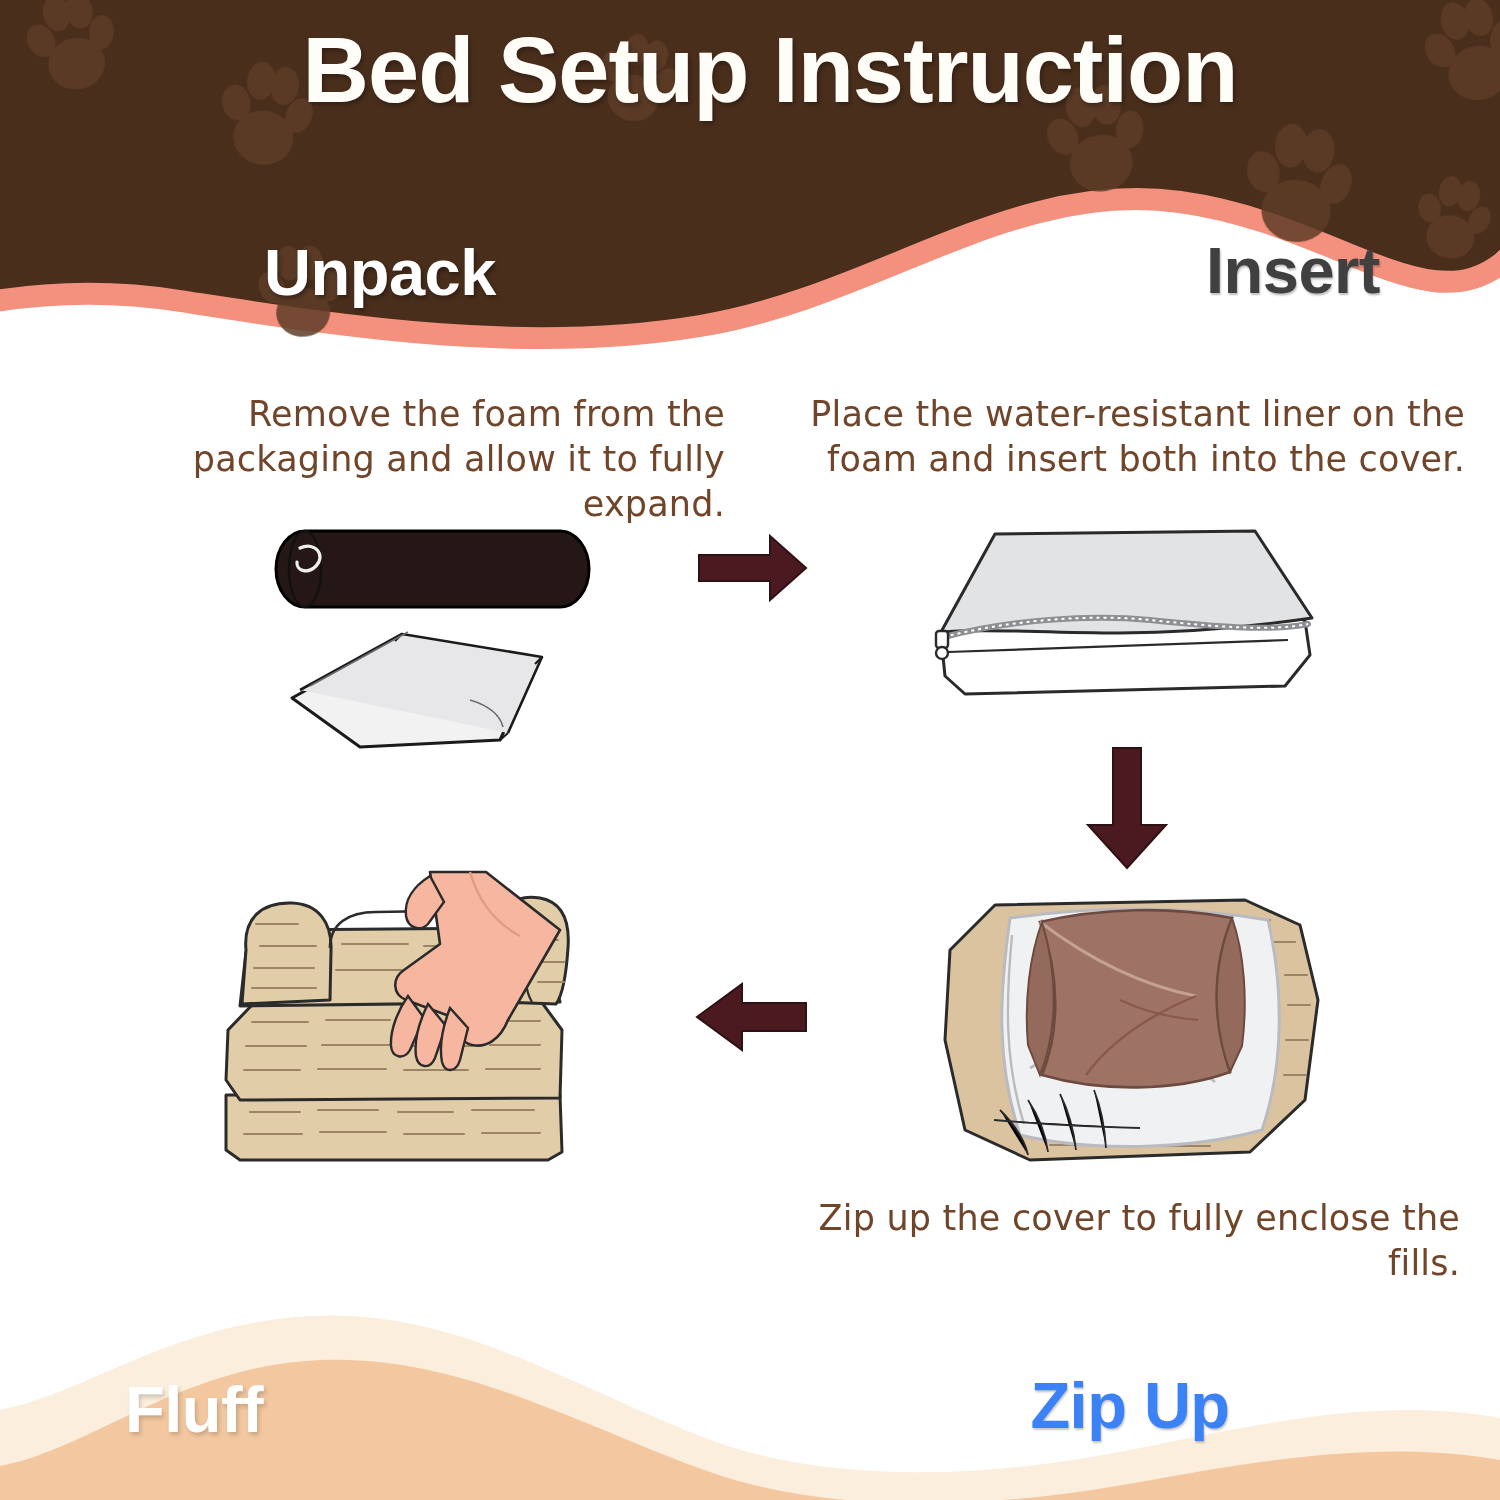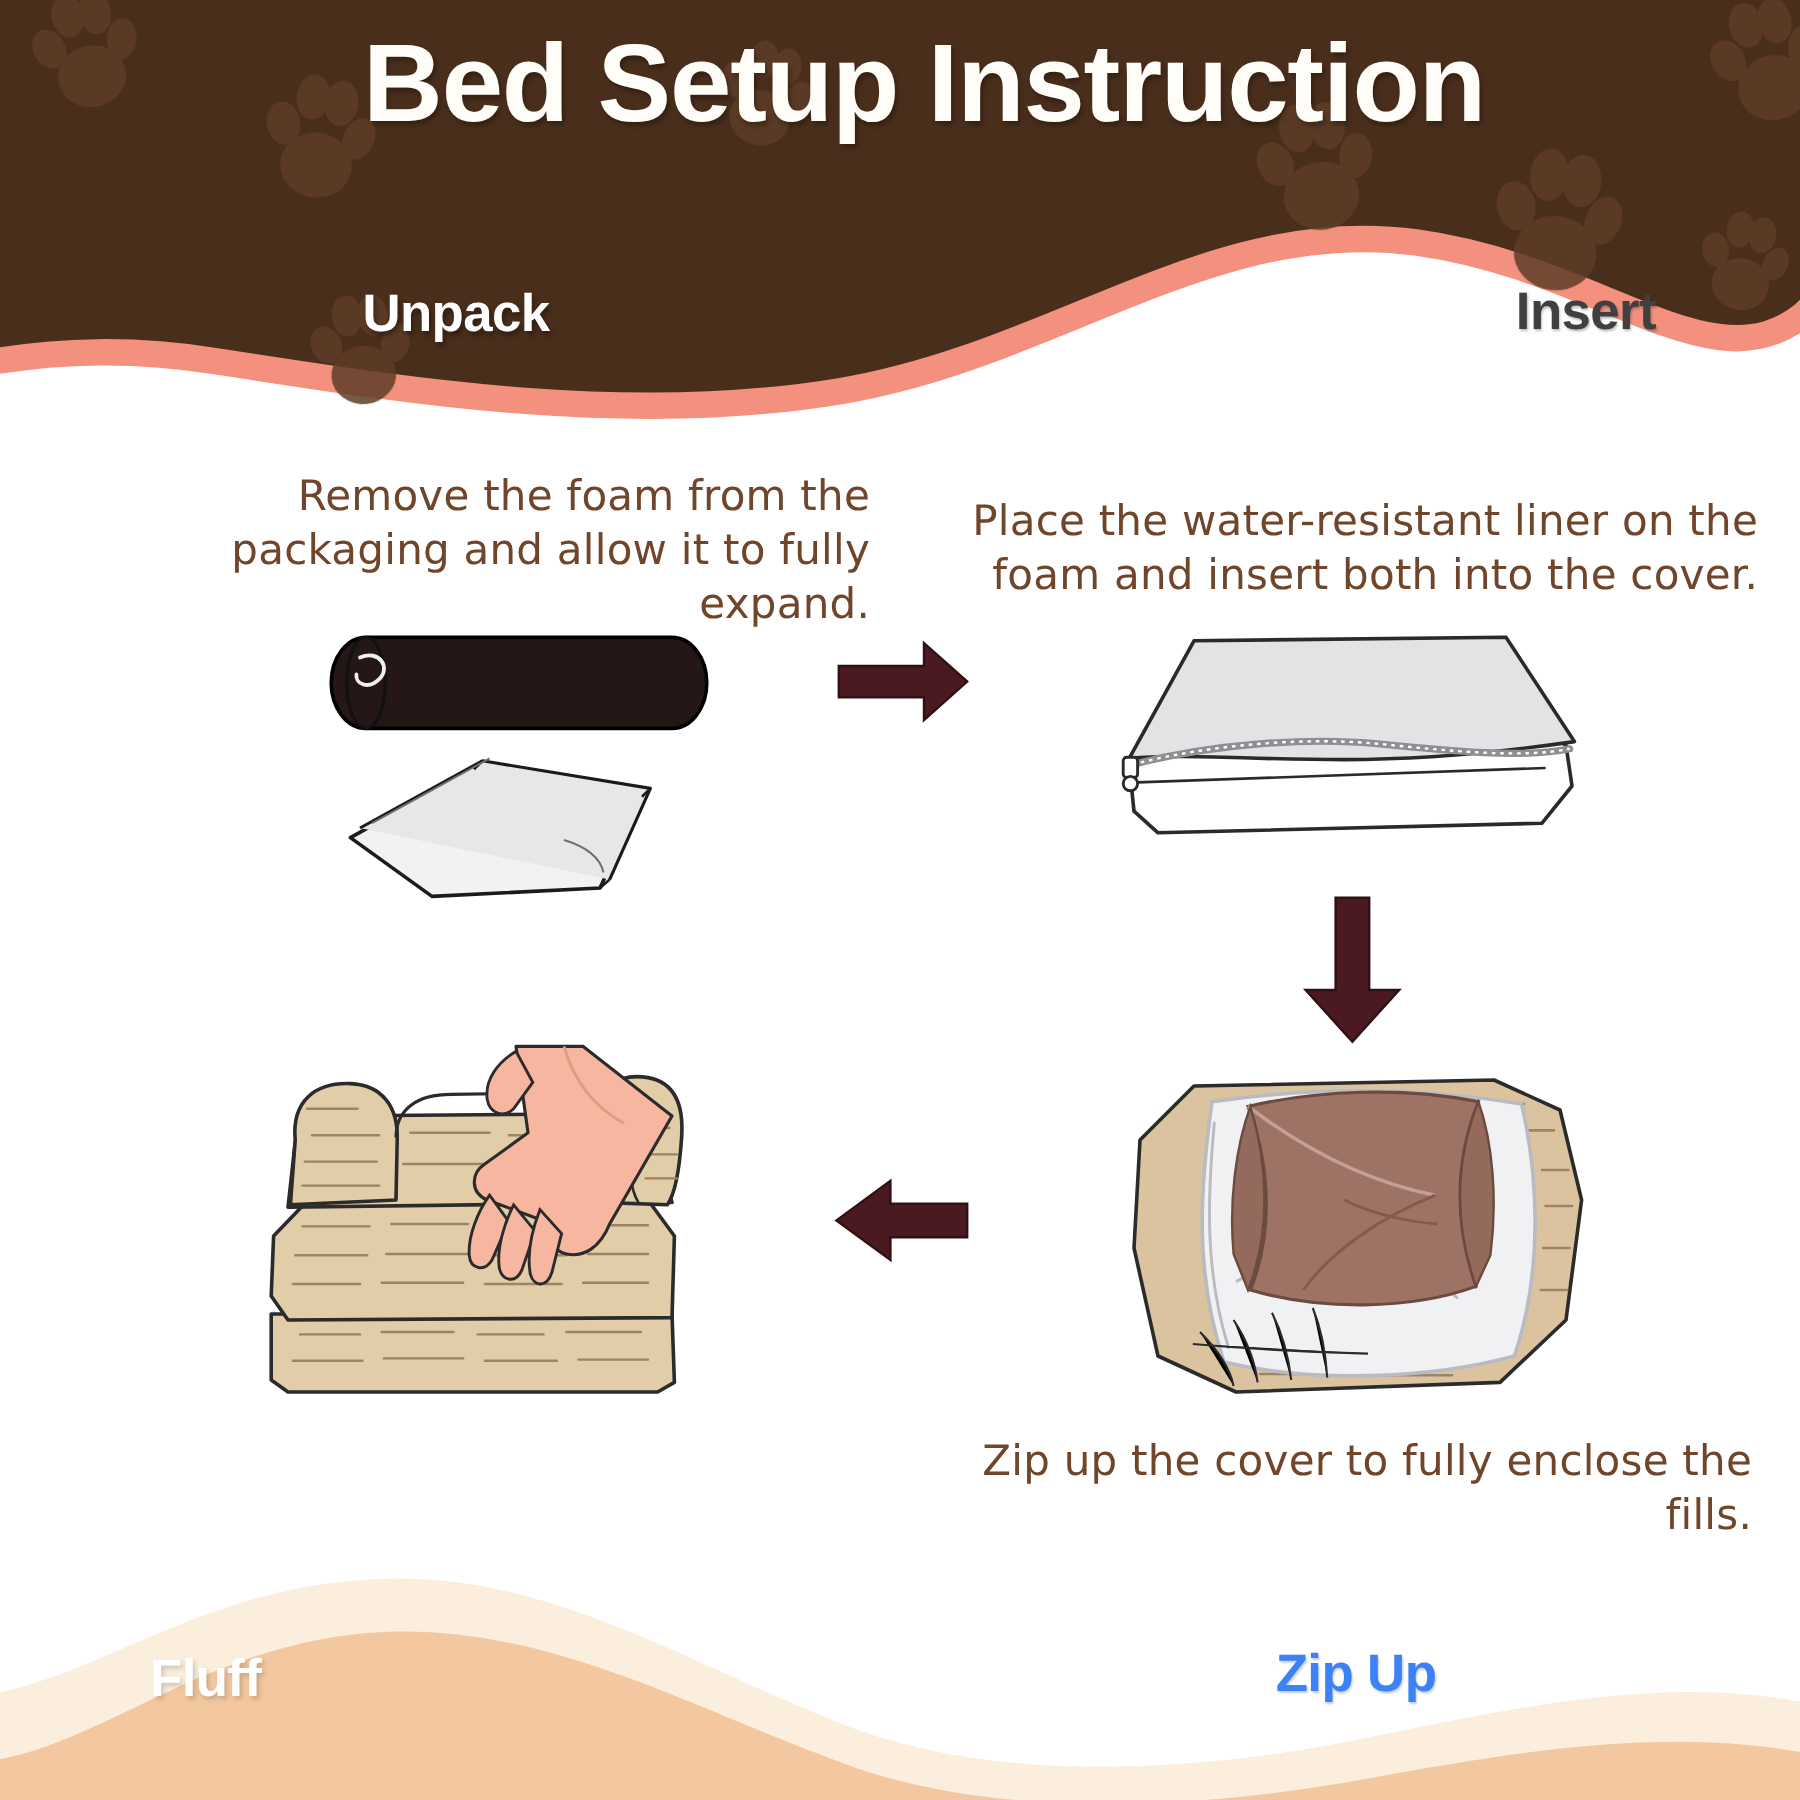--- a/index.html
+++ b/index.html
@@ -17,21 +17,21 @@
   .hdr-title{
     position:absolute;left:0;top:22px;width:1500px;text-align:center;
     font-family:"Liberation Sans", sans-serif;
     font-weight:bold;font-size:92px;letter-spacing:-1px;color:#fffdf7;
     text-shadow:2px 3px 4px rgba(0,0,0,.30);
     line-height:1.05;
     padding-left:20px;
   }
   .step-label{
     position:absolute;font-family:"Liberation Sans", sans-serif;
-    font-weight:bold;font-size:44px;letter-spacing:-0.5px;line-height:1;
+    font-weight:bold;font-size:65px;letter-spacing:-0.5px;line-height:1;
   }
   #label-unpack{left:130px;top:240px;width:500px;text-align:center;color:#ffffff;
     text-shadow:2px 3px 4px rgba(0,0,0,.35);}
   #label-insert{left:880px;top:238px;width:500px;text-align:right;color:#404040;
     text-shadow:1px 2px 2px rgba(0,0,0,.25);}
 
   
   #footer{position:absolute;left:0;bottom:0;width:1500px;height:200px;overflow:hidden;}
   #footer svg{position:absolute;left:0;top:0;}
   #label-fluff{left:125px;top:77px;width:500px;text-align:left;color:#ffffff;
@@ -41,21 +41,21 @@
 
   
   .caption{
     position:absolute;
     font-family:"DejaVu Sans", sans-serif;
     color:#70452a;
     font-size:35px;line-height:1.28;text-align:right;
     letter-spacing:.2px;
   }
   #cap-unpack{left:55px;top:392px;width:670px;}
-  #cap-insert{left:795px;top:392px;width:670px;margin-top:21px;}
+  #cap-insert{left:795px;top:392px;width:670px;}
   #cap-fluff {left:55px;top:1196px;width:670px;}
   #cap-zipup {left:800px;top:1196px;width:660px;}
 
   
   #art{position:absolute;left:0;top:0;width:1500px;height:1500px;pointer-events:none;}
 </style>
 </head>
 <body>
 
 <div id="page">

